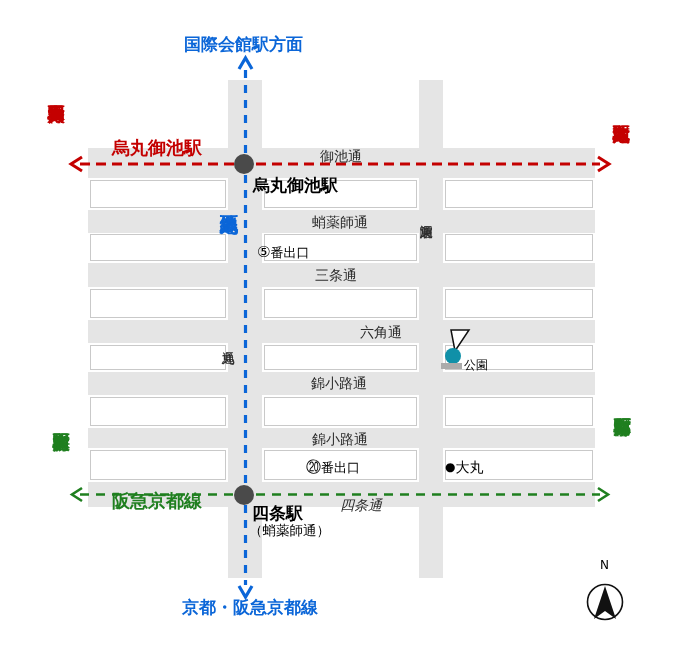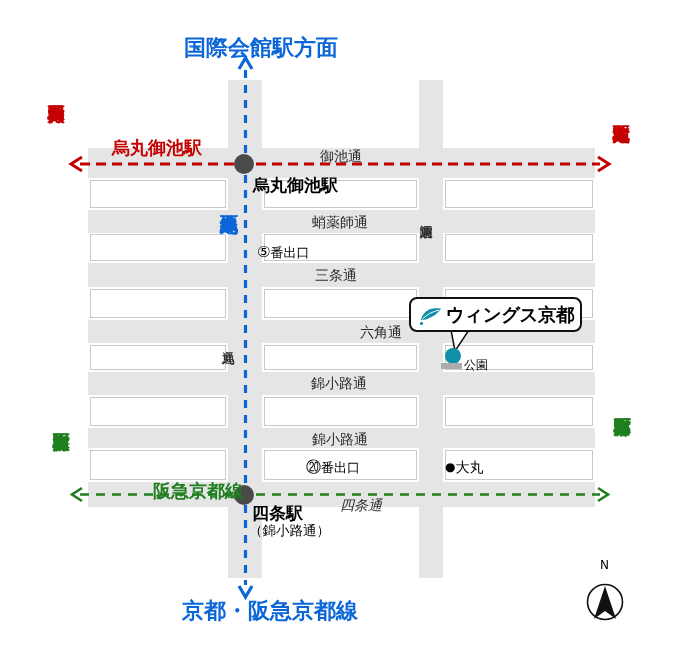--- a/index.html
+++ b/index.html
@@ -22,21 +22,21 @@
   .arrow-green{stroke:var(--c-green);stroke-width:2.6;fill:none;stroke-dasharray:none;}
   .arrow-blue{stroke:var(--c-blue);stroke-width:3.2;fill:none;stroke-dasharray:none;}
   .station-dot{fill:var(--c-dot);}
   .wings-dot{fill:var(--c-teal);}
   .park-bar{fill:#ababab;}
   .pointer-wedge{fill:#fff;stroke:#111;stroke-width:1.5;}
   .compass-circle{fill:#fff;stroke:#111;stroke-width:1.6;}
   .compass-needle{fill:#111;}
   
   .lbl{position:absolute;z-index:4;white-space:nowrap;line-height:1.05;}
-  .dir-h{font-weight:bold;font-size:22px;}
+  .dir-h{font-weight:bold;font-size:17px;}
   .dir-v{font-weight:bold;font-size:17px;writing-mode:vertical-rl;text-orientation:upright;letter-spacing:0;}
   .c-red{color:var(--c-red);} .c-blue{color:var(--c-blue);} .c-green{color:var(--c-green);}
   .line-h{font-weight:bold;font-size:18px;}
   .line-v{font-weight:bold;font-size:18px;writing-mode:vertical-rl;text-orientation:upright;}
   .station-lbl{font-weight:bold;font-size:17px;color:#000;}
   .station-sub{font-size:13.5px;color:#000;}
   .street-lbl{font-size:14px;color:var(--c-dark);}
   .street-lbl-v{font-size:13px;color:var(--c-dark);writing-mode:vertical-rl;text-orientation:upright;}
   .exit-lbl{font-size:13px;color:#000;}
   .exit-num{font-size:15px;}
@@ -114,46 +114,38 @@
 
   <div class="lbl dir-h c-blue" style="left:184px;top:36px;">国際会館駅方面</div>
   <div class="lbl dir-h c-blue" style="left:182px;top:599px;">京都・阪急京都線</div>
   <div class="lbl dir-v c-red" style="left:47px;top:92px;">太秦天神川駅方面</div>
   <div class="lbl dir-v c-red" style="left:612px;top:112px;">六地蔵駅方面</div>
   <div class="lbl dir-v c-green" style="left:52px;top:420px;">大阪梅田駅方面</div>
   <div class="lbl dir-v c-green" style="left:613px;top:405px;">京都河原町駅方面</div>
 
   <div class="lbl line-h c-red" style="left:112px;top:139px;">烏丸御池駅</div>
   <div class="lbl line-v c-blue" style="left:219px;top:201px;">地下鉄烏丸線</div>
-  <div class="lbl line-h c-green" style="left:112px;top:482px;margin-left:41px;">阪急京都線</div>
+  <div class="lbl line-h c-green" style="left:112px;top:492px;">阪急京都線</div>
 
   <div class="lbl station-lbl" style="left:253px;top:177px;">烏丸御池駅</div>
   <div class="lbl station-lbl" style="left:252px;top:505px;">四条駅</div>
-  <div class="lbl station-sub" style="left:249px;top:523px;">（錦小路通）</div>
+  <div class="lbl station-sub" style="left:249px;top:523px;">（蛸薬師通）</div>
 
   <div class="lbl street-lbl" style="left:320px;top:149px;">御池通</div>
   <div class="lbl street-lbl" style="left:312px;top:215px;">蛸薬師通</div>
   <div class="lbl street-lbl" style="left:315px;top:268px;">三条通</div>
   <div class="lbl street-lbl" style="left:318px;top:325px;margin-left:42px;">六角通</div>
   <div class="lbl street-lbl" style="left:311px;top:376px;">錦小路通</div>
   <div class="lbl street-lbl" style="left:312px;top:432px;">錦小路通</div>
   <div class="lbl street-lbl" style="left:340px;top:498px;font-style:italic;">四条通</div>
   <div class="lbl street-lbl-v" style="left:221px;top:341px;">烏丸通</div>
   <div class="lbl street-lbl-v" style="left:419px;top:215px;">東洞院通</div>
 
   <div class="lbl exit-lbl" style="left:257px;top:245px;"><span class="exit-num">⑤</span><span>番出口</span></div>
   <div class="lbl exit-lbl" style="left:306px;top:460px;"><span class="exit-num">⑳</span><span>番出口</span></div>
 
   <div class="lbl poi-lbl" style="left:445px;top:460px;"><span class="poi-dot">●</span><span>大丸</span></div>
   <div class="lbl park-lbl" style="left:464px;top:359px;">公園</div>
 
-  <div class="wings-box">
-    <svg width="32" height="30" viewBox="0 0 34 30">
-      <path d="M4 22 C7 10 17 3 33 6 C29 11 25 15 19 18 C13 21 8 23 4 22 Z" fill="#1090a8"></path>
-      <path d="M6 21 C13 14 21 10 30 8" stroke="#ffffff" stroke-width="1.4" fill="none"></path>
-      <circle cx="5" cy="27" r="2.2" fill="#1090a8"></circle>
-    </svg>
-    <span class="wings-name">ウィングス京都</span>
-  </div>
 
   <div class="lbl compass-n" style="left:600px;top:559px;">N</div>
 
 </div>
 
 </body></html>

